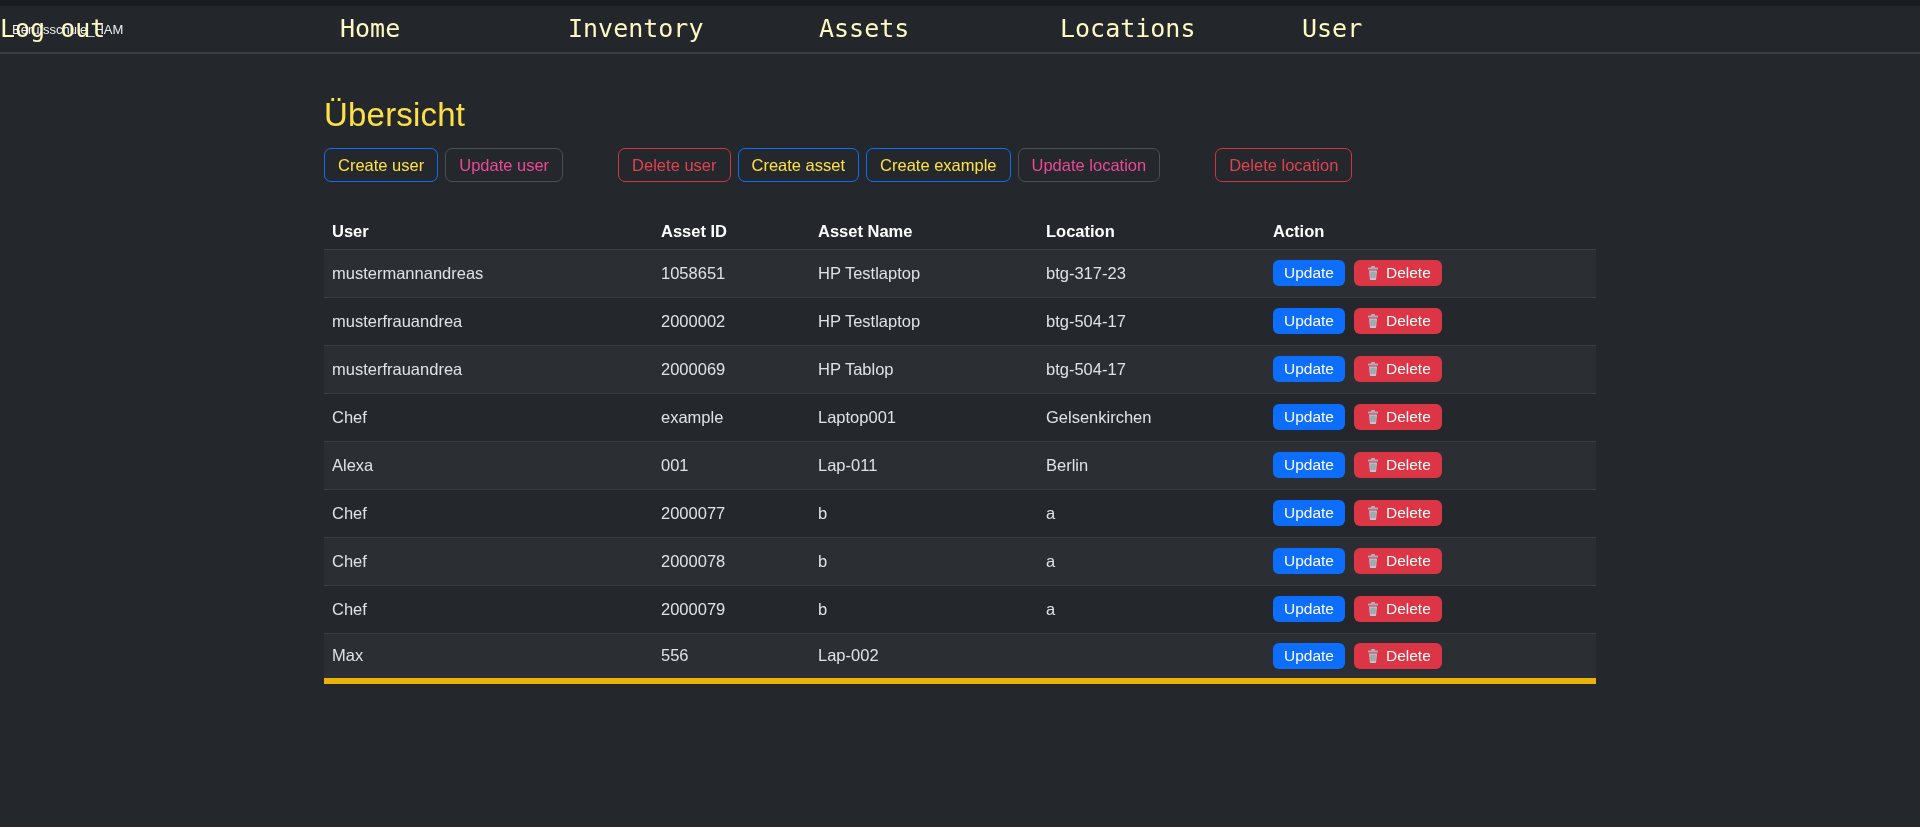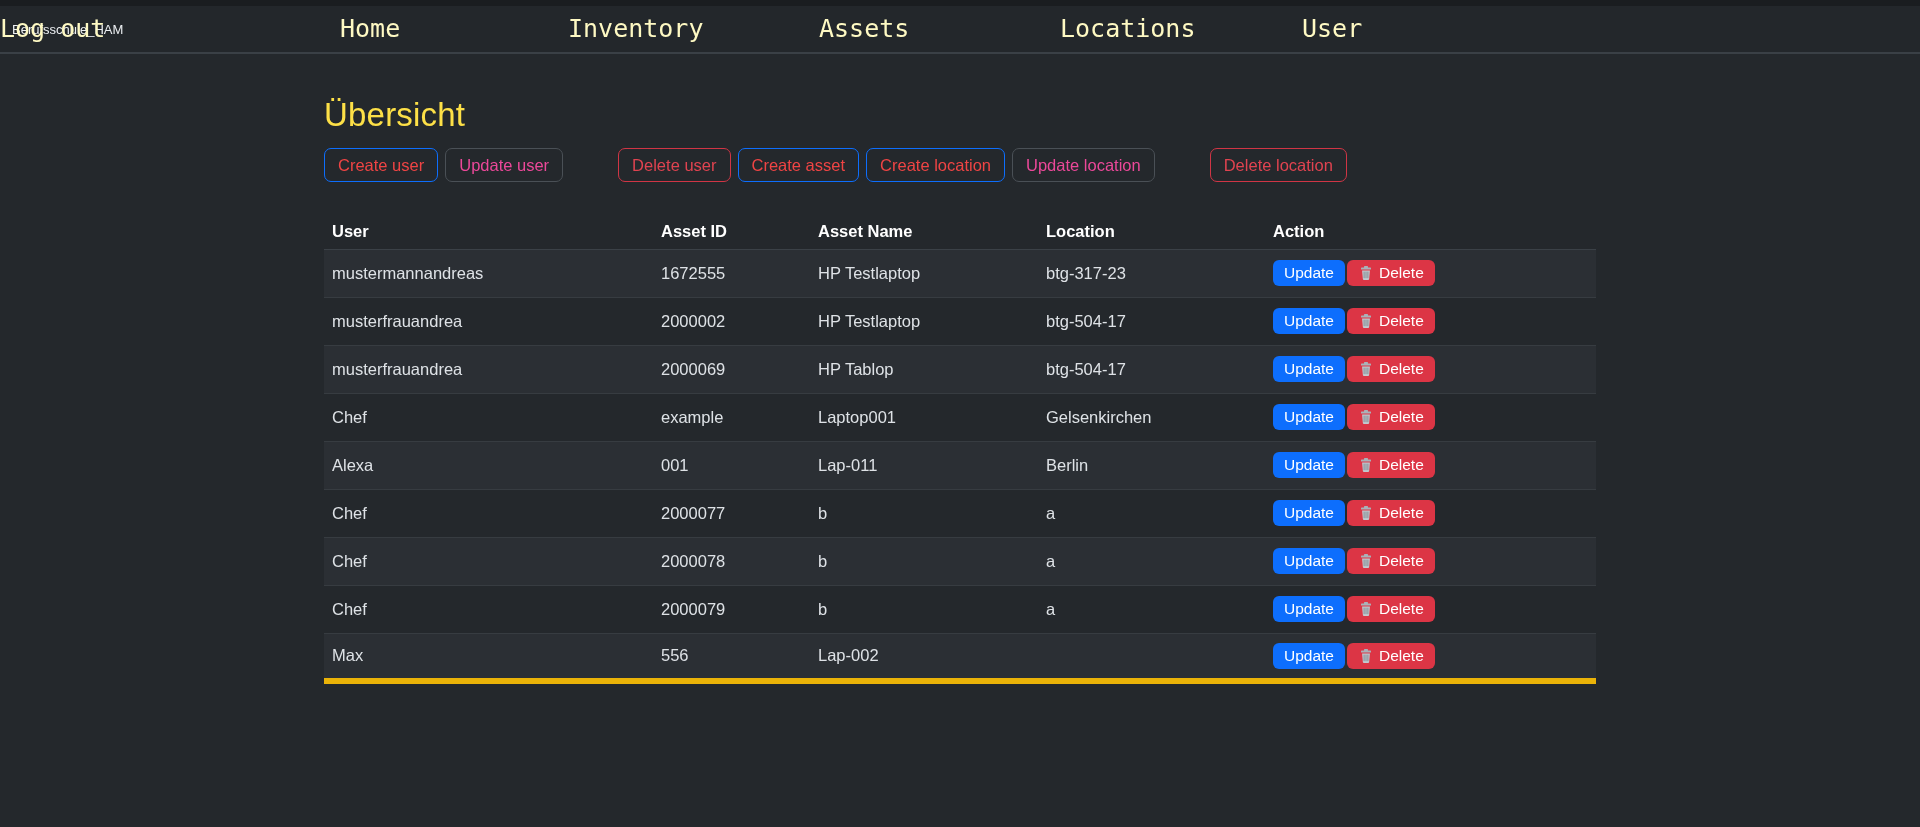--- a/index.html
+++ b/index.html
@@ -65,21 +65,21 @@
   .btn-outline {
     background: transparent;
     font-family: "Liberation Sans", sans-serif;
     font-size: 16.5px;
     padding: 6px 13px;
     border-radius: 7px;
     border: 1px solid;
     cursor: pointer;
     line-height: 20px;
   }
-  .btn-outline.primary   { color: #ef4444; border-color: #0d6efd; }
+  .btn-outline.primary   { color: #fde047; border-color: #0d6efd; }
   .btn-outline.secondary { color: #ec4899; border-color: #4a5056; }
   .btn-outline.danger    { color: #e04350; border-color: #d03545; margin-left: 48px; }
 
   
   table.asset-table {
     margin-top: 33px;
     width: 100%;
     border-collapse: collapse;
     font-size: 16.5px;
   }
@@ -117,21 +117,21 @@
     font-size: 15.5px;
     color: #ffffff;
     border: none;
     border-radius: 6px;
     padding: 3px 11px;
     cursor: pointer;
     line-height: 20px;
     vertical-align: middle;
   }
   .btn-solid.update { background: #0d6efd; }
-  .btn-solid.delete { background: #dc3545; margin-left: 2px; }
+  .btn-solid.delete { background: #dc3545; margin-left: 9px; }
   .trash { display: inline-flex; }
 </style>
 </head>
 <body>
 
 <div class="top-edge"></div>
 
 <nav class="navbar">
   <a class="brand">Berufsschule_HAM</a>
 
@@ -145,21 +145,21 @@
 
 <div class="container">
   <h1 class="page-title">Übersicht</h1>
 
   <div class="toolbar">
 
   <button class="btn-outline primary">Create user</button>
       <button class="btn-outline secondary">Update user</button>
       <button class="btn-outline danger">Delete user</button>
       <button class="btn-outline primary">Create asset</button>
-      <button class="btn-outline primary">Create location</button>
+      <button class="btn-outline primary">Create example</button>
       <button class="btn-outline secondary">Update location</button>
       <button class="btn-outline danger">Delete location</button>
     </div>
 
   <table class="asset-table">
     <colgroup>
       <col class="c1">
         <col class="c2">
         <col class="c3">
         <col class="c4">
@@ -170,21 +170,21 @@
           <th>User</th>
           <th>Asset ID</th>
           <th>Asset Name</th>
           <th>Location</th>
           <th>Action</th>
         </tr>
     </thead>
     <tbody>
         <tr>
           <td>mustermannandreas</td>
-          <td>1672555</td>
+          <td>1058651</td>
           <td>HP Testlaptop</td>
           <td>btg-317-23</td>
           <td><button class="btn-solid update">Update</button><button class="btn-solid delete">
               <span class="trash">
                 <svg width="16" height="16" viewBox="0 0 16 16">
                   <rect x="6" y="1" width="4" height="2" rx="0.6" fill="#aab2b9"></rect>
                   <rect x="3" y="2.6" width="10" height="1.9" rx="0.6" fill="#aab2b9"></rect>
                   <path d="M4.1 5.4 h7.8 l-0.75 8.6 a1.1 1.1 0 0 1 -1.1 1 H5.95 a1.1 1.1 0 0 1 -1.1 -1 z" fill="#c3cad0"></path>
                   <path d="M6.1 6.6 v6.6 M8 6.6 v6.6 M9.9 6.6 v6.6" stroke="#7d858c" stroke-width="0.9" fill="none"></path>
                 </svg>

